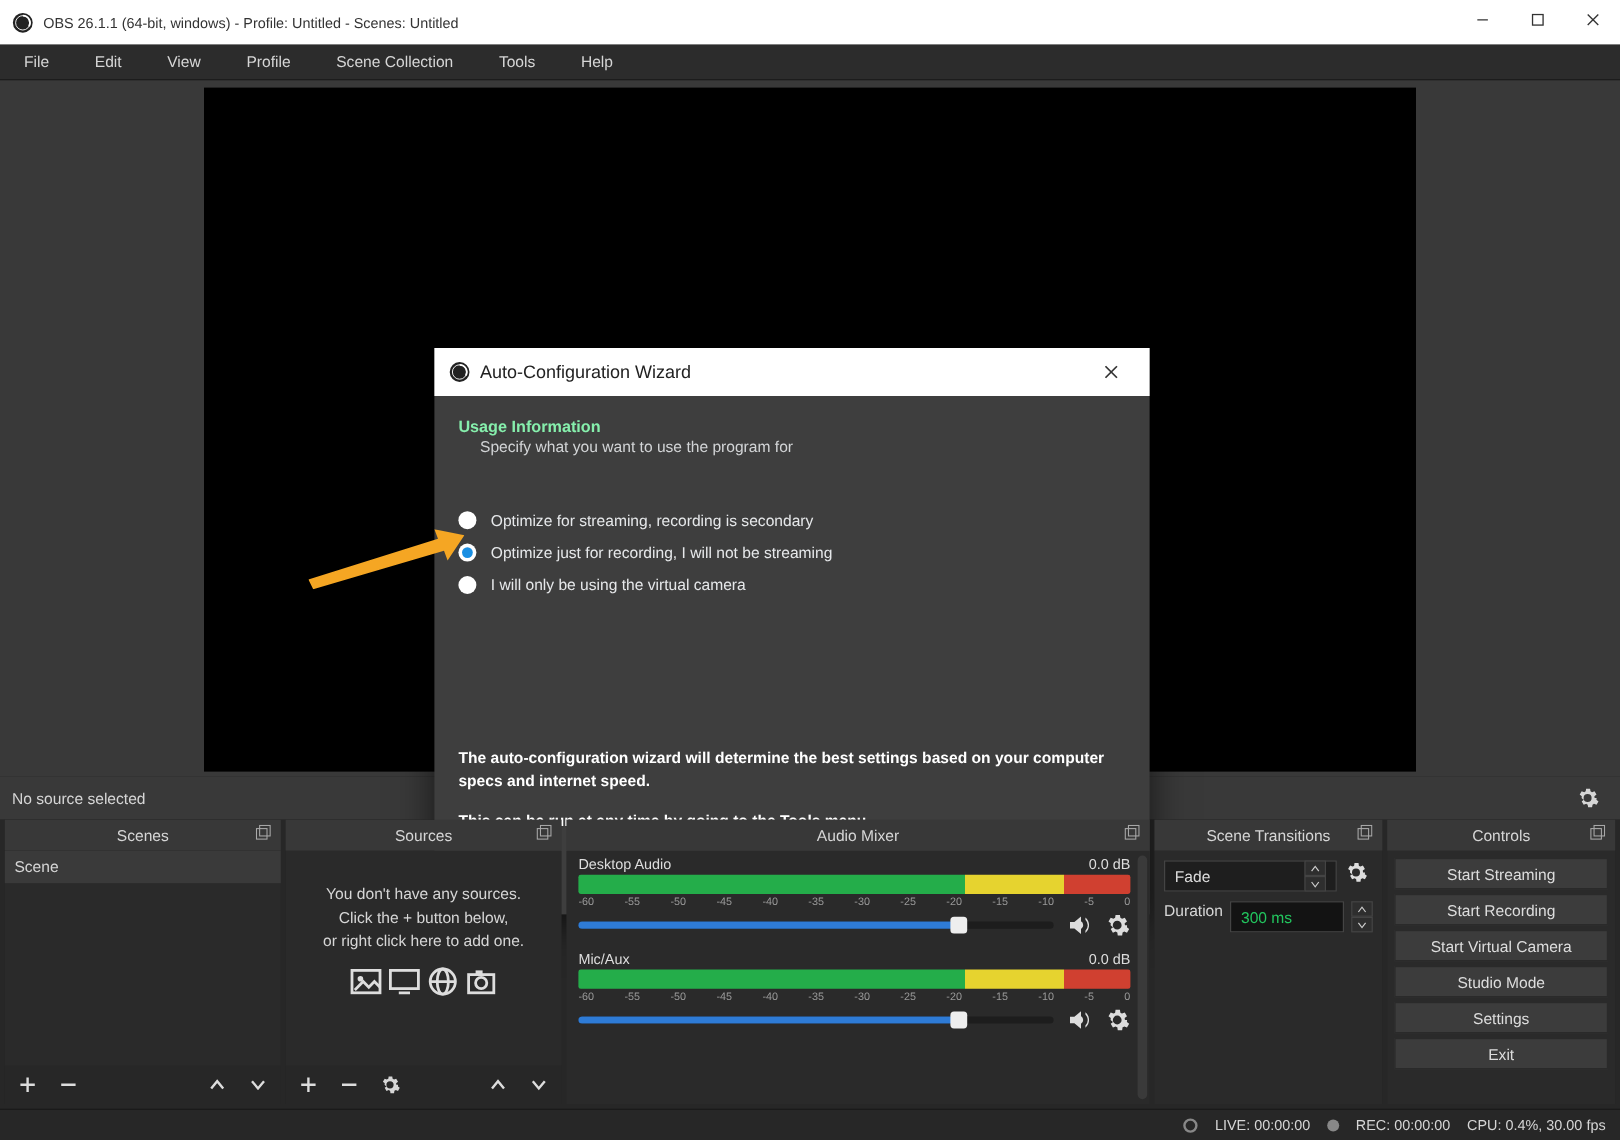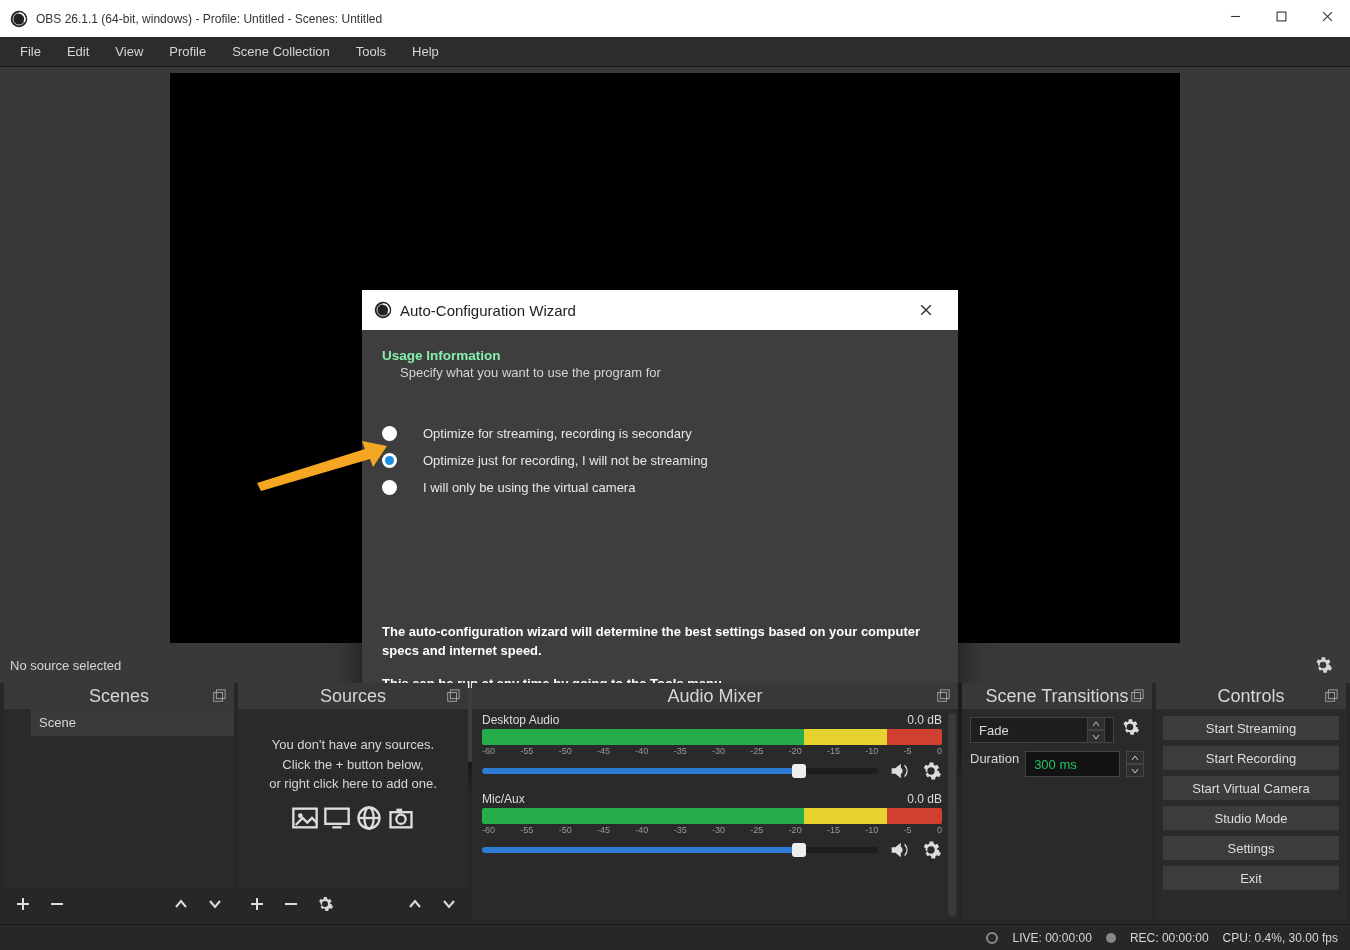--- a/index.html
+++ b/index.html
@@ -4,36 +4,36 @@
 <style>
   * { box-sizing: border-box; margin: 0; padding: 0; }
   html, body { width: 1350px; height: 950px; overflow: hidden; font-family: "Segoe UI", Arial, sans-serif; background: #272727; }
   .window { display:flex; flex-direction:column; width:100%; height:100%; }
   .titlebar { height:37px; background:#fff; color:#222; display:flex; align-items:center; padding:0 10px; position:relative; }
   .titlebar .appicon { width:18px; height:18px; margin-right:8px; }
   .titlebar .title { font-size:12px; color:#333; }
   .titlebar .tb-btns { position:absolute; right:0; top:0; display:flex; }
   .tb-btn { width:46px; height:32px; display:flex; align-items:center; justify-content:center; color:#555; }
   .tb-btn svg { width:11px; height:11px; }
-  .menubar { height:30px; background:#2c2c2c; display:flex; align-items:center; padding:0 8px; gap:2px; border-bottom:1px solid #1a1a1a; }
+  .menubar { height:30px; background:#2c2c2c; display:flex; align-items:center; padding:0 8px; gap:14px; border-bottom:1px solid #1a1a1a; }
   .menubar .mi { color:#d6d6d6; font-size:13px; padding:4px 12px; cursor:default; }
   .preview-area { flex:0 0 580px; background:#393939; display:flex; align-items:flex-start; justify-content:center; position:relative; }
   .preview-canvas { margin-top:6px; width:1010px; height:570px; background:#000; }
   .toolbar-row { height:36px; background:#393939; display:flex; align-items:center; padding:0 10px; color:#d6d6d6; font-size:13px; }
   .toolbar-row .spacer { flex:1; }
   .gear-btn { width:34px; height:32px; display:flex; align-items:center; justify-content:center; }
   .gear-btn svg, .icon-btn svg { width:20px; height:20px; fill:#d6d6d6; }
   .panels { flex:1; display:flex; gap:4px; background:#272727; padding:0 4px 4px 4px; }
   .panel { background:#272727; display:flex; flex-direction:column; }
-  .panel-head { height:26px; background:#383838; color:#d6d6d6; font-size:18px; display:flex; align-items:center; justify-content:center; position:relative; }
+  .panel-head { height:26px; background:#383838; color:#d6d6d6; font-size:13px; display:flex; align-items:center; justify-content:center; position:relative; }
   .panel-head .pop { position:absolute; right:6px; top:4px; width:16px; height:16px; }
   .panel-head .pop svg { width:14px; height:14px; fill:#aaa; }
   .panel-body { flex:1; background:#2a2a2a; color:#d6d6d6; font-size:13px; position:relative; }
   .scenes { width:230px; } .sources { width:230px; } .mixer { flex:1; } .trans { width:190px; } .controls { width:190px; }
-  .scene-item { padding:6px 8px; background:#3a3a3a;margin-left:27px; }
+  .scene-item { padding:6px 8px; background:#3a3a3a; }
   .sources .panel-body { text-align:center; padding:26px 10px 0 10px; line-height:1.5; }
   .src-icons { display:flex; justify-content:center; gap:4px; margin-top:10px; }
   .src-icons svg { width:28px; height:28px; fill:#d6d6d6; }
   .panel-footer { height:32px; background:#272727; display:flex; align-items:center; gap:12px; padding:0 8px; }
   .panel-footer .icon-btn { width:22px; height:22px; display:flex; align-items:center; justify-content:center; }
   .panel-footer svg { width:16px; height:16px; fill:#d6d6d6; }
   .mixer .panel-body { padding:4px 16px 4px 10px; }
   .mix-ch { margin-bottom:10px; }
   .mix-head { display:flex; justify-content:space-between; font-size:12px; color:#ddd; }
   .mix-meter { height:16px; margin-top:2px; background:linear-gradient(to right,#24ad4a 0%,#24ad4a 70%,#e6d32f 70%,#e6d32f 88%,#d04030 88%,#d04030 100%); position:relative; border-radius:2px; }
@@ -57,21 +57,21 @@
   .statusbar .ring { width:12px; height:12px; border:2px solid #888; border-radius:50%; }
   
   .dialog { position:absolute; left:362px; top:223px; width:596px; height:472px; background:#3e3e3e; box-shadow:0 8px 30px rgba(0,0,0,.6); display:flex; flex-direction:column; }
   .dlg-title { height:40px; background:#fff; color:#222; display:flex; align-items:center; padding:0 12px; font-size:15px; }
   .dlg-title .appicon { width:18px; height:18px; margin-right:8px; }
   .dlg-title .dlg-close { margin-left:auto; width:40px; height:30px; display:flex; align-items:center; justify-content:center; }
   .dlg-title .dlg-close svg { width:12px; height:12px; }
   .dlg-body { flex:1; padding:18px 20px 0 20px; color:#e6e8ea; font-size:13px; display:flex; flex-direction:column; }
   .dlg-body h4 { font-size:13.5px; font-weight:700; color:#86efac; margin-bottom:2px; }
   .dlg-body .sub { font-size:13px; color:#d2d4d6; margin-left:18px; margin-bottom:40px; }
-  .radio-row { display:flex; align-items:center; gap:26px; margin:6px 0; font-size:13px; }
+  .radio-row { display:flex; align-items:center; gap:12px; margin:6px 0; font-size:13px; }
   .radio { width:15px; height:15px; border-radius:50%; background:#fff; display:flex; align-items:center; justify-content:center; }
   .radio.sel { background:#fff; }
   .radio.sel::after { content:""; width:9px; height:9px; border-radius:50%; background:#1a8fe3; }
   .dlg-desc { margin-top:auto; color:#ffffff; font-weight:600; font-size:13px; line-height:1.45; padding-bottom:18px; }
   .dlg-foot { height:50px; display:flex; align-items:center; justify-content:flex-end; gap:12px; padding:0 18px; }
   .dlg-btn { width:74px; height:26px; background:#595959; color:#eee; font-size:13px; display:flex; align-items:center; justify-content:center; border:1px solid #4a4a4a; }
   .dlg-btn.disabled { color:#9b9b9b; background:#4f4f4f; }
   
   .arrow { position:absolute; left:257px; top:374px; width:130px; height:50px; pointer-events:none; }
   .panel .scrollbar { position:absolute; right:2px; top:4px; bottom:4px; width:8px; background:#3a3a3a; border-radius:4px; }

